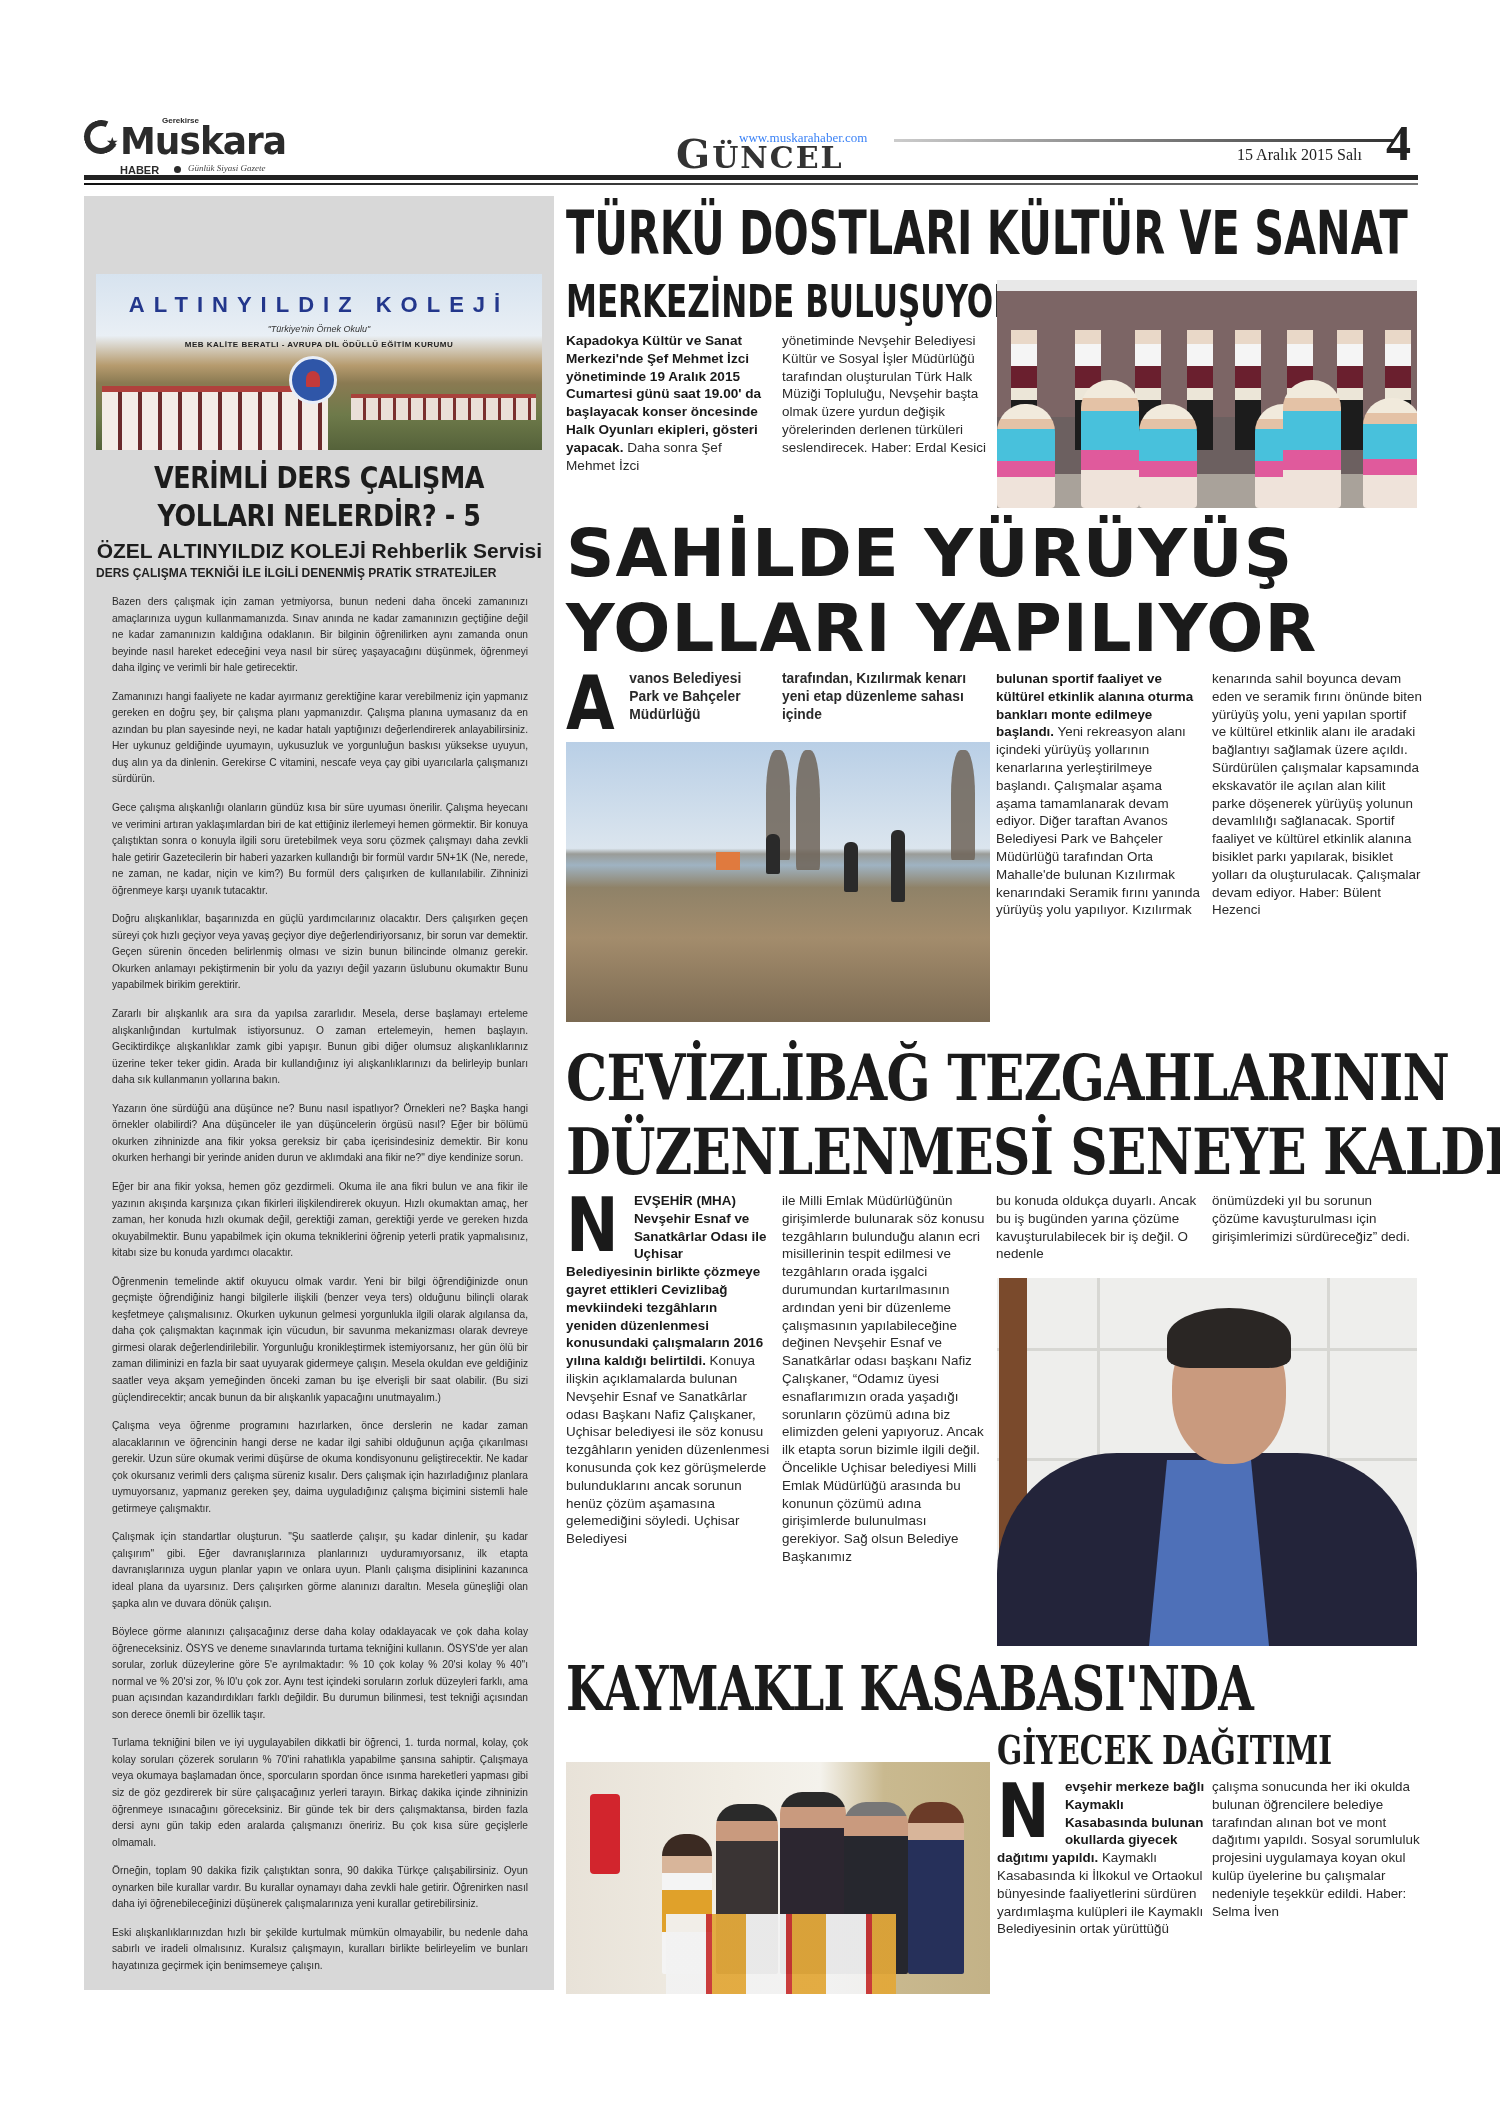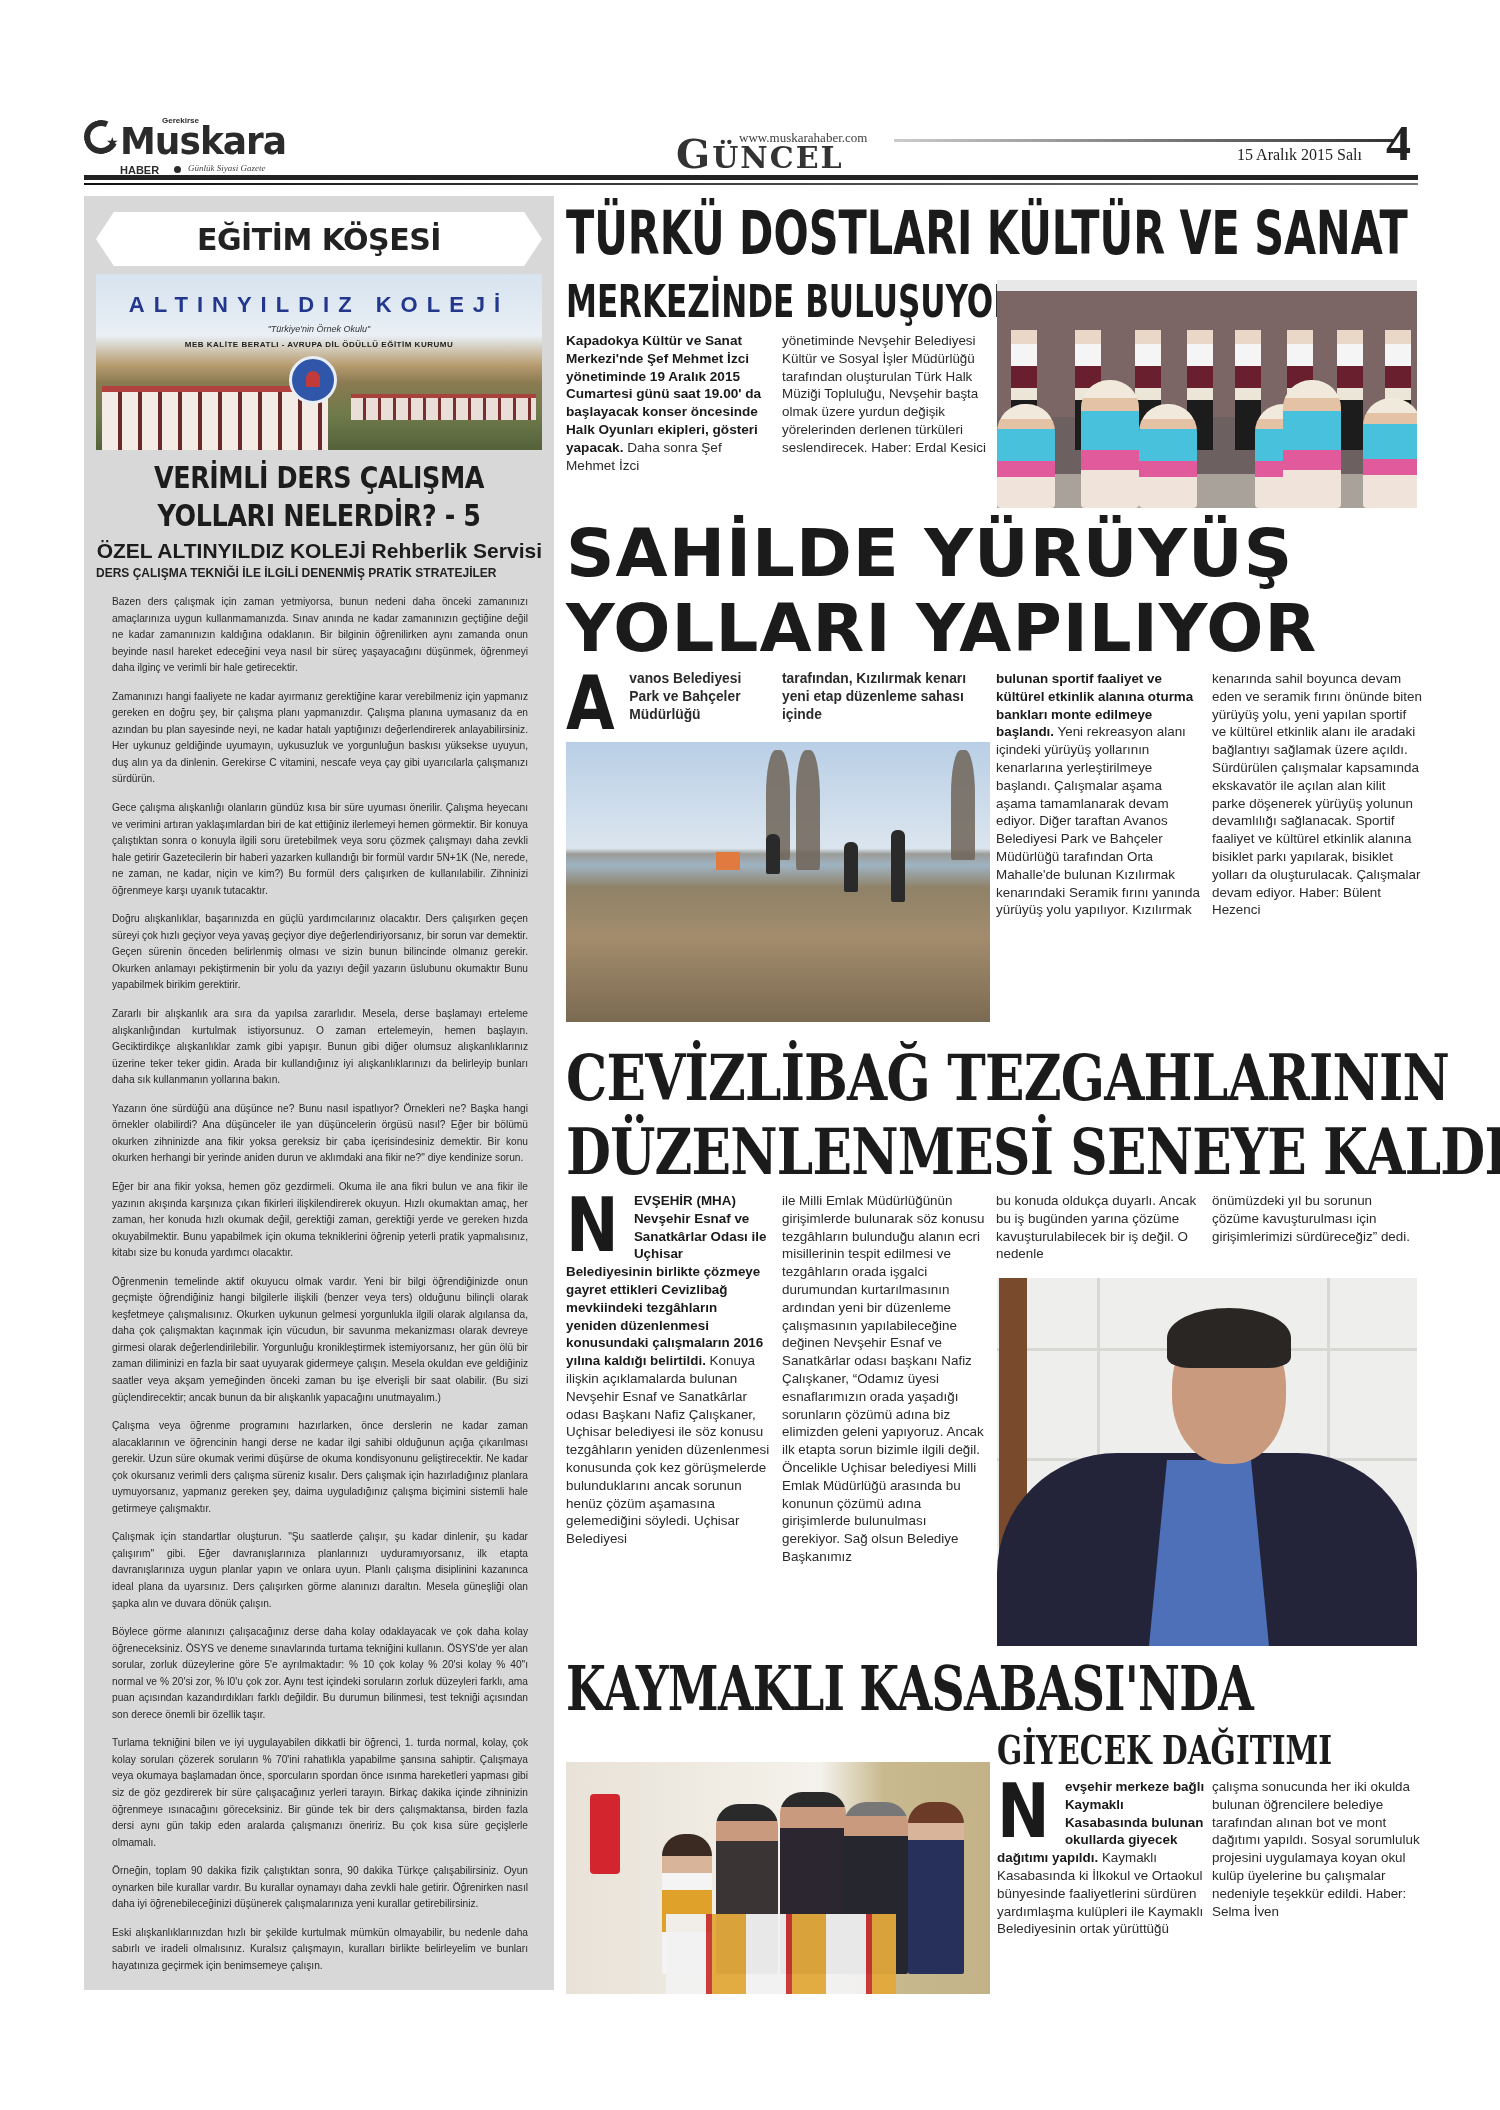--- a/index.html
+++ b/index.html
@@ -15,21 +15,21 @@
   .logo-kap { position: absolute; left: 78px; top: 0; font-size: 8px; font-weight: bold; color: #2b2b2b; }
   .logo-name { position: absolute; left: 36px; top: 4px; font-family: "DejaVu Sans", sans-serif; font-weight: bold;
      font-size: 36px; letter-spacing: -1px; color: #2b2b2b; transform: scaleY(1.05); }
   .logo-haber { position: absolute; left: 36px; top: 48px; font-size: 11px; font-weight: bold; color: #2b2b2b; text-align: center; }
   .logo-dot { position: absolute; left: 90px; top: 50px; width: 7px; height: 7px; background: #2b2b2b; border-radius: 50%; }
   .logo-tag { position: absolute; left: 104px; top: 47px; font-family: "Liberation Serif", serif; font-style: italic; font-size: 9px; color: #444; }
 
   .section-name { position: absolute; left: 592px; top: 20px; font-family: "DejaVu Serif", serif; font-weight: bold;
      font-size: 30px; letter-spacing: 2px; color: #333; }
   .section-name .big { font-size: 40px; }
-  .site-url { position: absolute; left: 655px; top: 20px; font-family: "Liberation Serif", serif; font-size: 13px; color: #404040; }
+  .site-url { position: absolute; left: 655px; top: 20px; font-family: "Liberation Serif", serif; font-size: 13px; color: #3b82f6; }
   .url-rule { position: absolute; left: 810px; top: 29px; width: 500px; height: 3px; background: linear-gradient(90deg,#ccc,#333); }
   .issue-date { position: absolute; left: 1153px; top: 36px; font-family: "Liberation Serif", serif; font-size: 16px; color: #222; }
   .page-num { position: absolute; left: 1302px; top: 4px; font-family: "Liberation Serif", serif; font-weight: bold; font-size: 50px; color: #222; }
   .rule-thick { position: absolute; left: 84px; top: 175px; width: 1334px; height: 5px; background: #222; }
   .rule-thin { position: absolute; left: 84px; top: 183px; width: 1334px; height: 2px; background: linear-gradient(90deg,#111,#777); }
 
   
   .edu { position: absolute; left: 84px; top: 196px; width: 470px; height: 1794px; background: #d8d8d8; }
   .edu-banner { position: absolute; left: 12px; top: 16px; width: 446px; height: 54px; background: #fff;
      clip-path: polygon(4% 0, 96% 0, 100% 50%, 96% 100%, 4% 100%, 0 50%); display: flex; align-items: center; justify-content: center; }
@@ -127,23 +127,20 @@
   <div class="section-name"><span class="big">G</span>ÜNCEL</div>
   <div class="site-url">www.muskarahaber.com</div>
   <div class="url-rule"></div>
   <div class="issue-date">15 Aralık 2015 Salı</div>
   <div class="page-num">4</div>
 </header>
 <div class="rule-thick"></div>
 <div class="rule-thin"></div>
 
 <section class="edu">
-  <div class="edu-banner">
-    <span>EĞİTİM KÖŞESİ</span>
-  </div>
   <div class="school-ad">
     <div class="ad-building1"></div>
     <div class="ad-building2"></div>
     <div class="ad-title">ALTINYILDIZ KOLEJİ</div>
     <div class="ad-slogan">"Türkiye'nin Örnek Okulu"</div>
     <div class="ad-sub">MEB KALİTE BERATLI - AVRUPA DİL ÖDÜLLÜ EĞİTİM KURUMU</div>
     <div class="ad-seal"></div>
   </div>
   <h1 class="edu-headline">
     <div>VERİMLİ DERS ÇALIŞMA</div>

